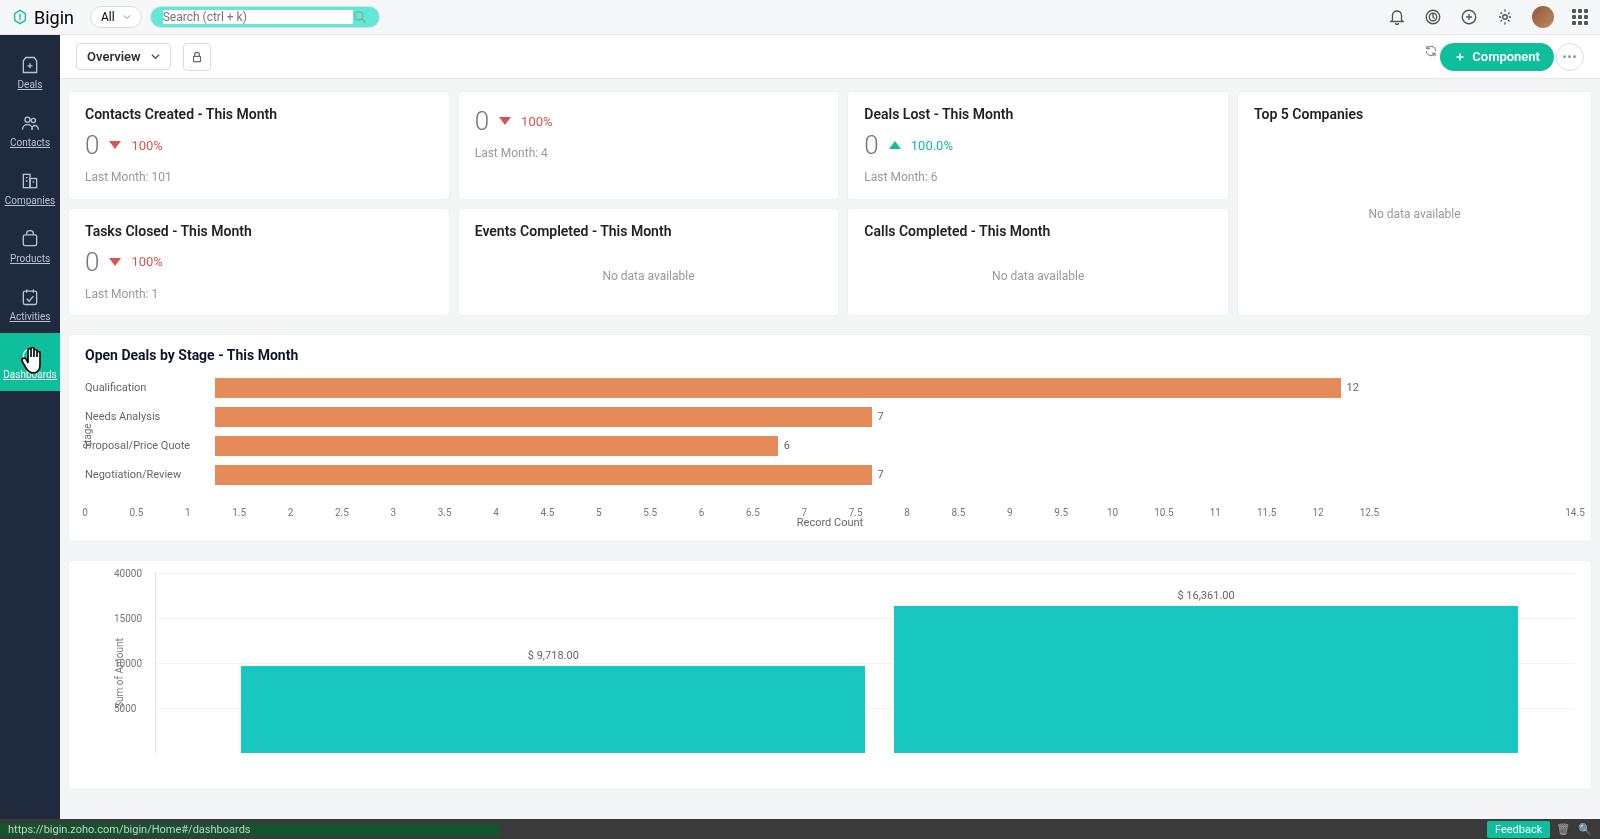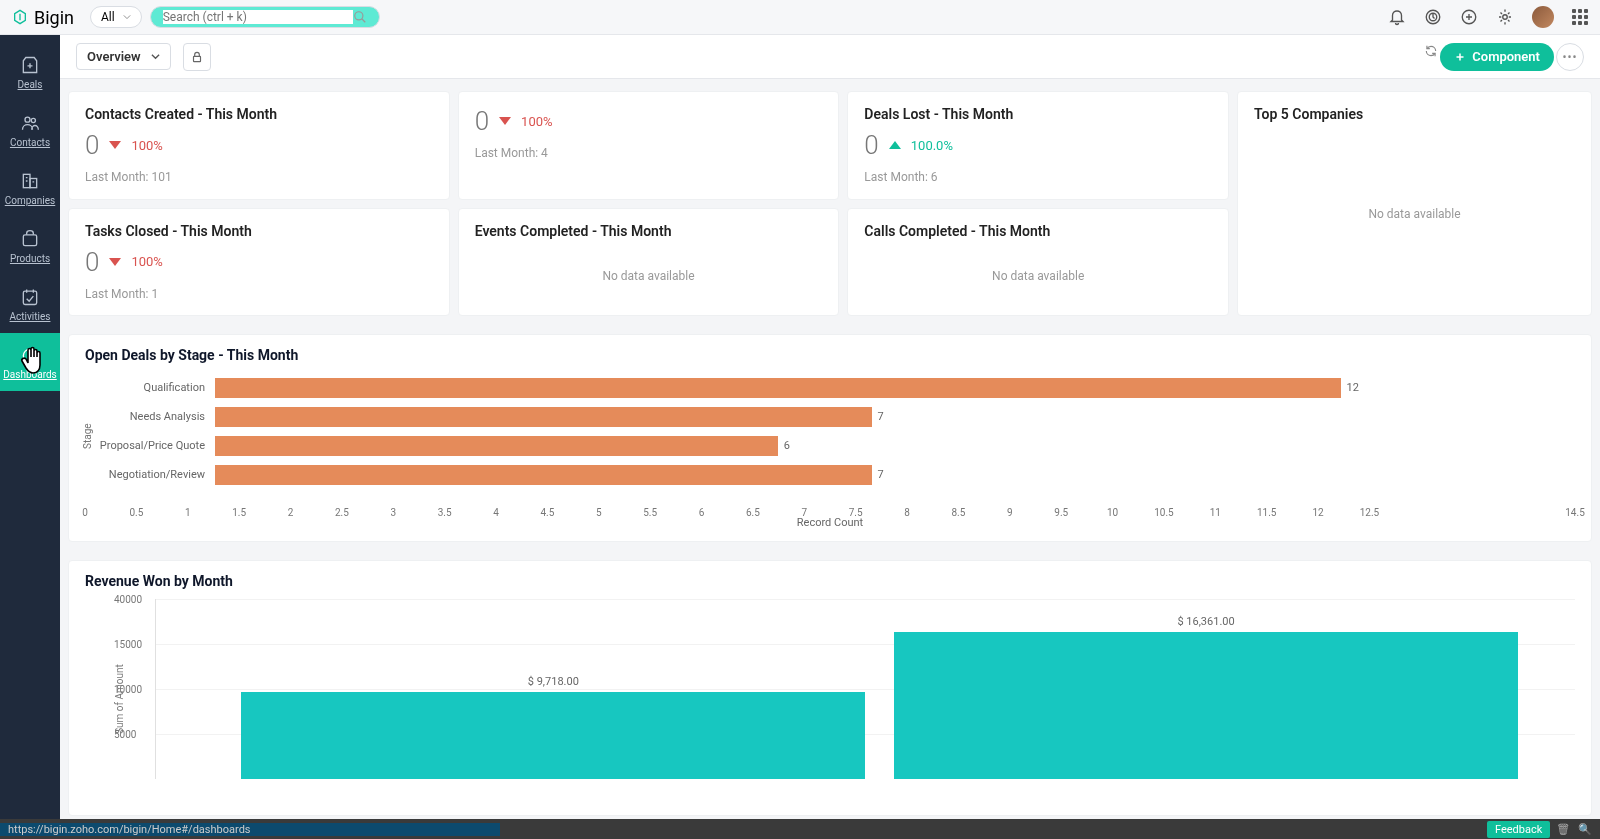--- a/index.html
+++ b/index.html
@@ -55,40 +55,40 @@
 .no-data-tall { color: #999; font-size: 12px; text-align: center; margin-top: 85px; }
 
 .col-stack { display: flex; flex-direction: column; gap: 8px; flex: 1 1 0; }
 
 
 .chart-card { background: #fff; border: 1px solid #eef0f2; border-radius: 4px; margin: 18px 0 0 0; padding: 12px 16px 16px 16px; }
 .chart-title { font-size: 14px; font-weight: 700; color: #0f172a; margin-bottom: 10px; }
 
 .hbar-area { position: relative; padding-left: 130px; padding-bottom: 36px; }
 .hbar-row { display: flex; align-items: center; height: 29px; position: relative; }
-.hbar-cat { position: absolute; left: -130px; width: 120px; text-align: right; font-size: 11px; color: #666; }
+.hbar-cat { position: absolute; left: -130px; width: 120px; font-size: 11px; color: #666; }
 .hbar-bar { height: 20px; background: #e58b5a; }
 .hbar-val { font-size: 11px; color: #666; margin-left: 6px; }
 .hbar-ylabel { position: absolute; left: 2px; top: 50%; transform: translateY(-50%) rotate(-90deg); transform-origin: left center; font-size: 10px; color: #777; }
 .hbar-xticks { position: absolute; bottom: 18px; left: 0; right: 0; }
 .hbar-xtick { position: absolute; font-size: 10px; color: #777; transform: translateX(-50%); }
 .hbar-xlabel { position: absolute; bottom: -4px; left: 50%; transform: translateX(-50%); font-size: 11px; color: #666; margin-top: 16px; }
 .hbar-plot { position: relative; }
 
 .vbar-area { position: relative; height: 200px; padding-left: 60px; padding-bottom: 10px; }
 .vbar-ylabel { position: absolute; left: 0; top: 50%; transform: translateY(-50%) rotate(-90deg); font-size: 10px; color: #777; }
 .vbar-plot { position: relative; height: 180px; margin-left: 10px; border-left: 1px solid #e0e0e0; }
 .vbar-gridline { position: absolute; left: 0; right: 0; height: 1px; background: #f2f2f2; }
 .vbar-ytick { position: absolute; left: -42px; font-size: 10px; color: #777; transform: translateY(-50%); }
 .vbar-bar { position: absolute; bottom: 0; background: #17c7c0; }
 .vbar-label { position: absolute; font-size: 11px; color: #666; transform: translateX(-50%); white-space: nowrap; }
 
 
 .status-bar { position: fixed; bottom: 0; left: 0; right: 0; height: 20px; background: #3a3a3a; display: flex; align-items: center; z-index: 30; }
-.status-url { background: #0c4a6e; color: #ccc; font-size: 11px; padding: 0 8px; width: 500px; overflow: hidden; }
+.status-url { background: #14532d; color: #ccc; font-size: 11px; padding: 0 8px; width: 500px; overflow: hidden; }
 .feedback-btn { margin-left: auto; background: #0fbf9b; color: #fff; font-size: 11px; padding: 2px 8px; margin-right: 6px; cursor: pointer; border-radius: 2px; }
 .status-icons { display: flex; gap: 8px; padding-right: 8px; color: #aaa; font-size: 11px; }
 </style>
 </head>
 <body>
 
 <div class="top-header">
   <div class="logo-wrap">
     <svg viewBox="0 0 24 24" fill="none" stroke="#0fbf9b" stroke-width="2">
         <path d="M12 2 L4 7 L4 17 L12 22 L20 17 L20 7 Z"></path>
@@ -341,21 +341,20 @@
             <span class="hbar-xtick" style="left: 79.3103%;">11.5</span>
             <span class="hbar-xtick" style="left: 82.7586%;">12</span>
             <span class="hbar-xtick" style="left: 86.2069%;">12.5</span>
             <span class="hbar-xtick" style="left: 100%;">14.5</span>
           </div>
         <div class="hbar-xlabel">Record Count</div>
       </div>
     </div>
 
     <div class="chart-card" style="margin-bottom:30px;">
-      <div class="chart-title">Revenue Won by Month</div>
       <div class="vbar-area">
         <div class="vbar-ylabel">Sum of Amount</div>
         <div class="vbar-plot" id="vbar-plot">
             <div class="vbar-gridline" style="top: 75%;"></div>
             <span class="vbar-ytick" style="top: 75%;">5000</span>
             <div class="vbar-gridline" style="top: 50%;"></div>
             <span class="vbar-ytick" style="top: 50%;">10000</span>
             <div class="vbar-gridline" style="top: 25%;"></div>
             <span class="vbar-ytick" style="top: 25%;">15000</span>
             <div class="vbar-gridline" style="top: 0%;"></div>

